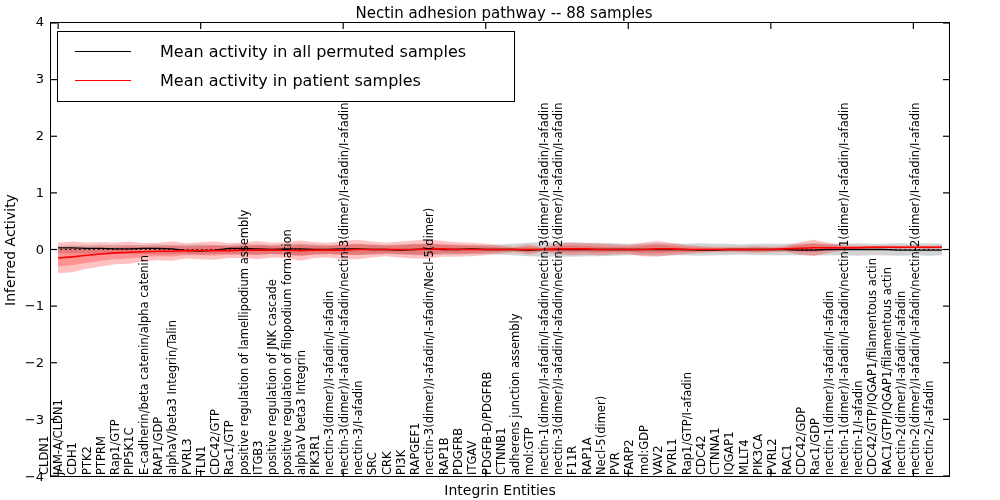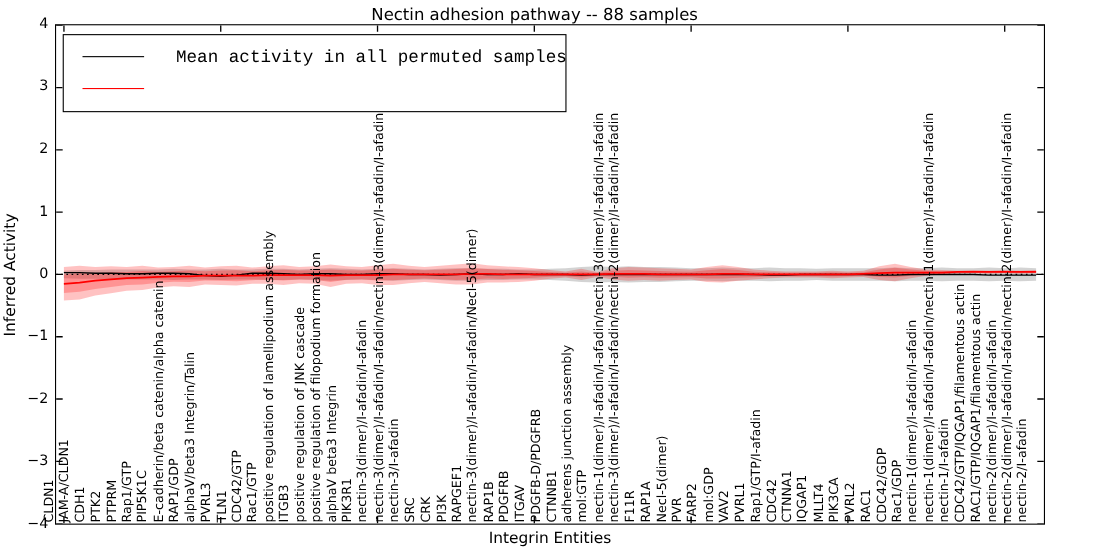--- a/index.html
+++ b/index.html
@@ -1,31 +1,31 @@
 <!DOCTYPE html>
 <html><head>
 <meta charset="utf-8">
 <style>
   html,body{margin:0;padding:0;background:#fff;}
   body{width:1000px;height:500px;overflow:hidden;font-family:"DejaVu Sans",sans-serif;color:#000;}
   .fig{position:relative;width:1000px;height:500px;background:#fff;}
   .plot-frame{position:absolute;left:50px;top:22px;width:900px;height:455px;
               border:1.4px solid #000;box-sizing:border-box;background:#fff;}
   .plot-svg{position:absolute;left:0;top:0;width:100%;height:100%;display:block;}
-  .chart-title{position:absolute;left:36px;top:4px;width:900px;text-align:center;
+  .chart-title{position:absolute;left:54px;top:4px;width:900px;text-align:center;
                font-size:15px;white-space:nowrap;}
   .xaxis-title{position:absolute;left:50px;top:482px;width:900px;text-align:center;font-size:14px;}
   .yaxis-title{position:absolute;left:10px;top:250px;transform:translate(-50%,-50%) rotate(-90deg);
                font-size:14px;white-space:nowrap;}
   .ytick-label{position:absolute;right:956px;width:40px;text-align:right;font-size:13px;line-height:15px;}
   .xcat-label{position:absolute;font-size:11.5px;line-height:13px;white-space:nowrap;
               transform-origin:0 100%;transform:rotate(-90deg);z-index:10;}
   .legend{position:absolute;left:57px;top:31px;width:456px;background:#fff;
           border:1.5px solid #000;z-index:30;padding:5px 0 6px 0;}
-  .legend-row{display:flex;align-items:center;height:29px;font-family:Liberation Mono, monospace;}
+  .legend-row{display:flex;align-items:center;height:29px;}
   .legend-swatch{width:56px;height:0;border-top-style:solid;border-top-width:1.7px;
                  margin-left:17px;margin-right:29px;flex:0 0 auto;}
   .legend-label{font-size:16px;white-space:nowrap;}
 </style>
 </head>
 <body>
 
 <div class="fig">
 
   <div class="chart-title">Nectin adhesion pathway -- 88 samples</div>
@@ -153,16 +153,17 @@
       <div class="xcat-label" style="left: 936.357px; bottom: 25px;">nectin-2/I-afadin</div>
     </div>
 
   <div class="legend">
     <div class="legend-row">
       <div class="legend-swatch" style="border-top-color:#000000;"></div>
       <div class="legend-label">Mean activity in all permuted samples</div>
     </div>
     <div class="legend-row">
       <div class="legend-swatch" style="border-top-color:#ff0000;"></div>
+      <div class="legend-label">Mean activity in patient samples</div>
     </div>
   </div>
 
 </div>
 
 </body></html>

